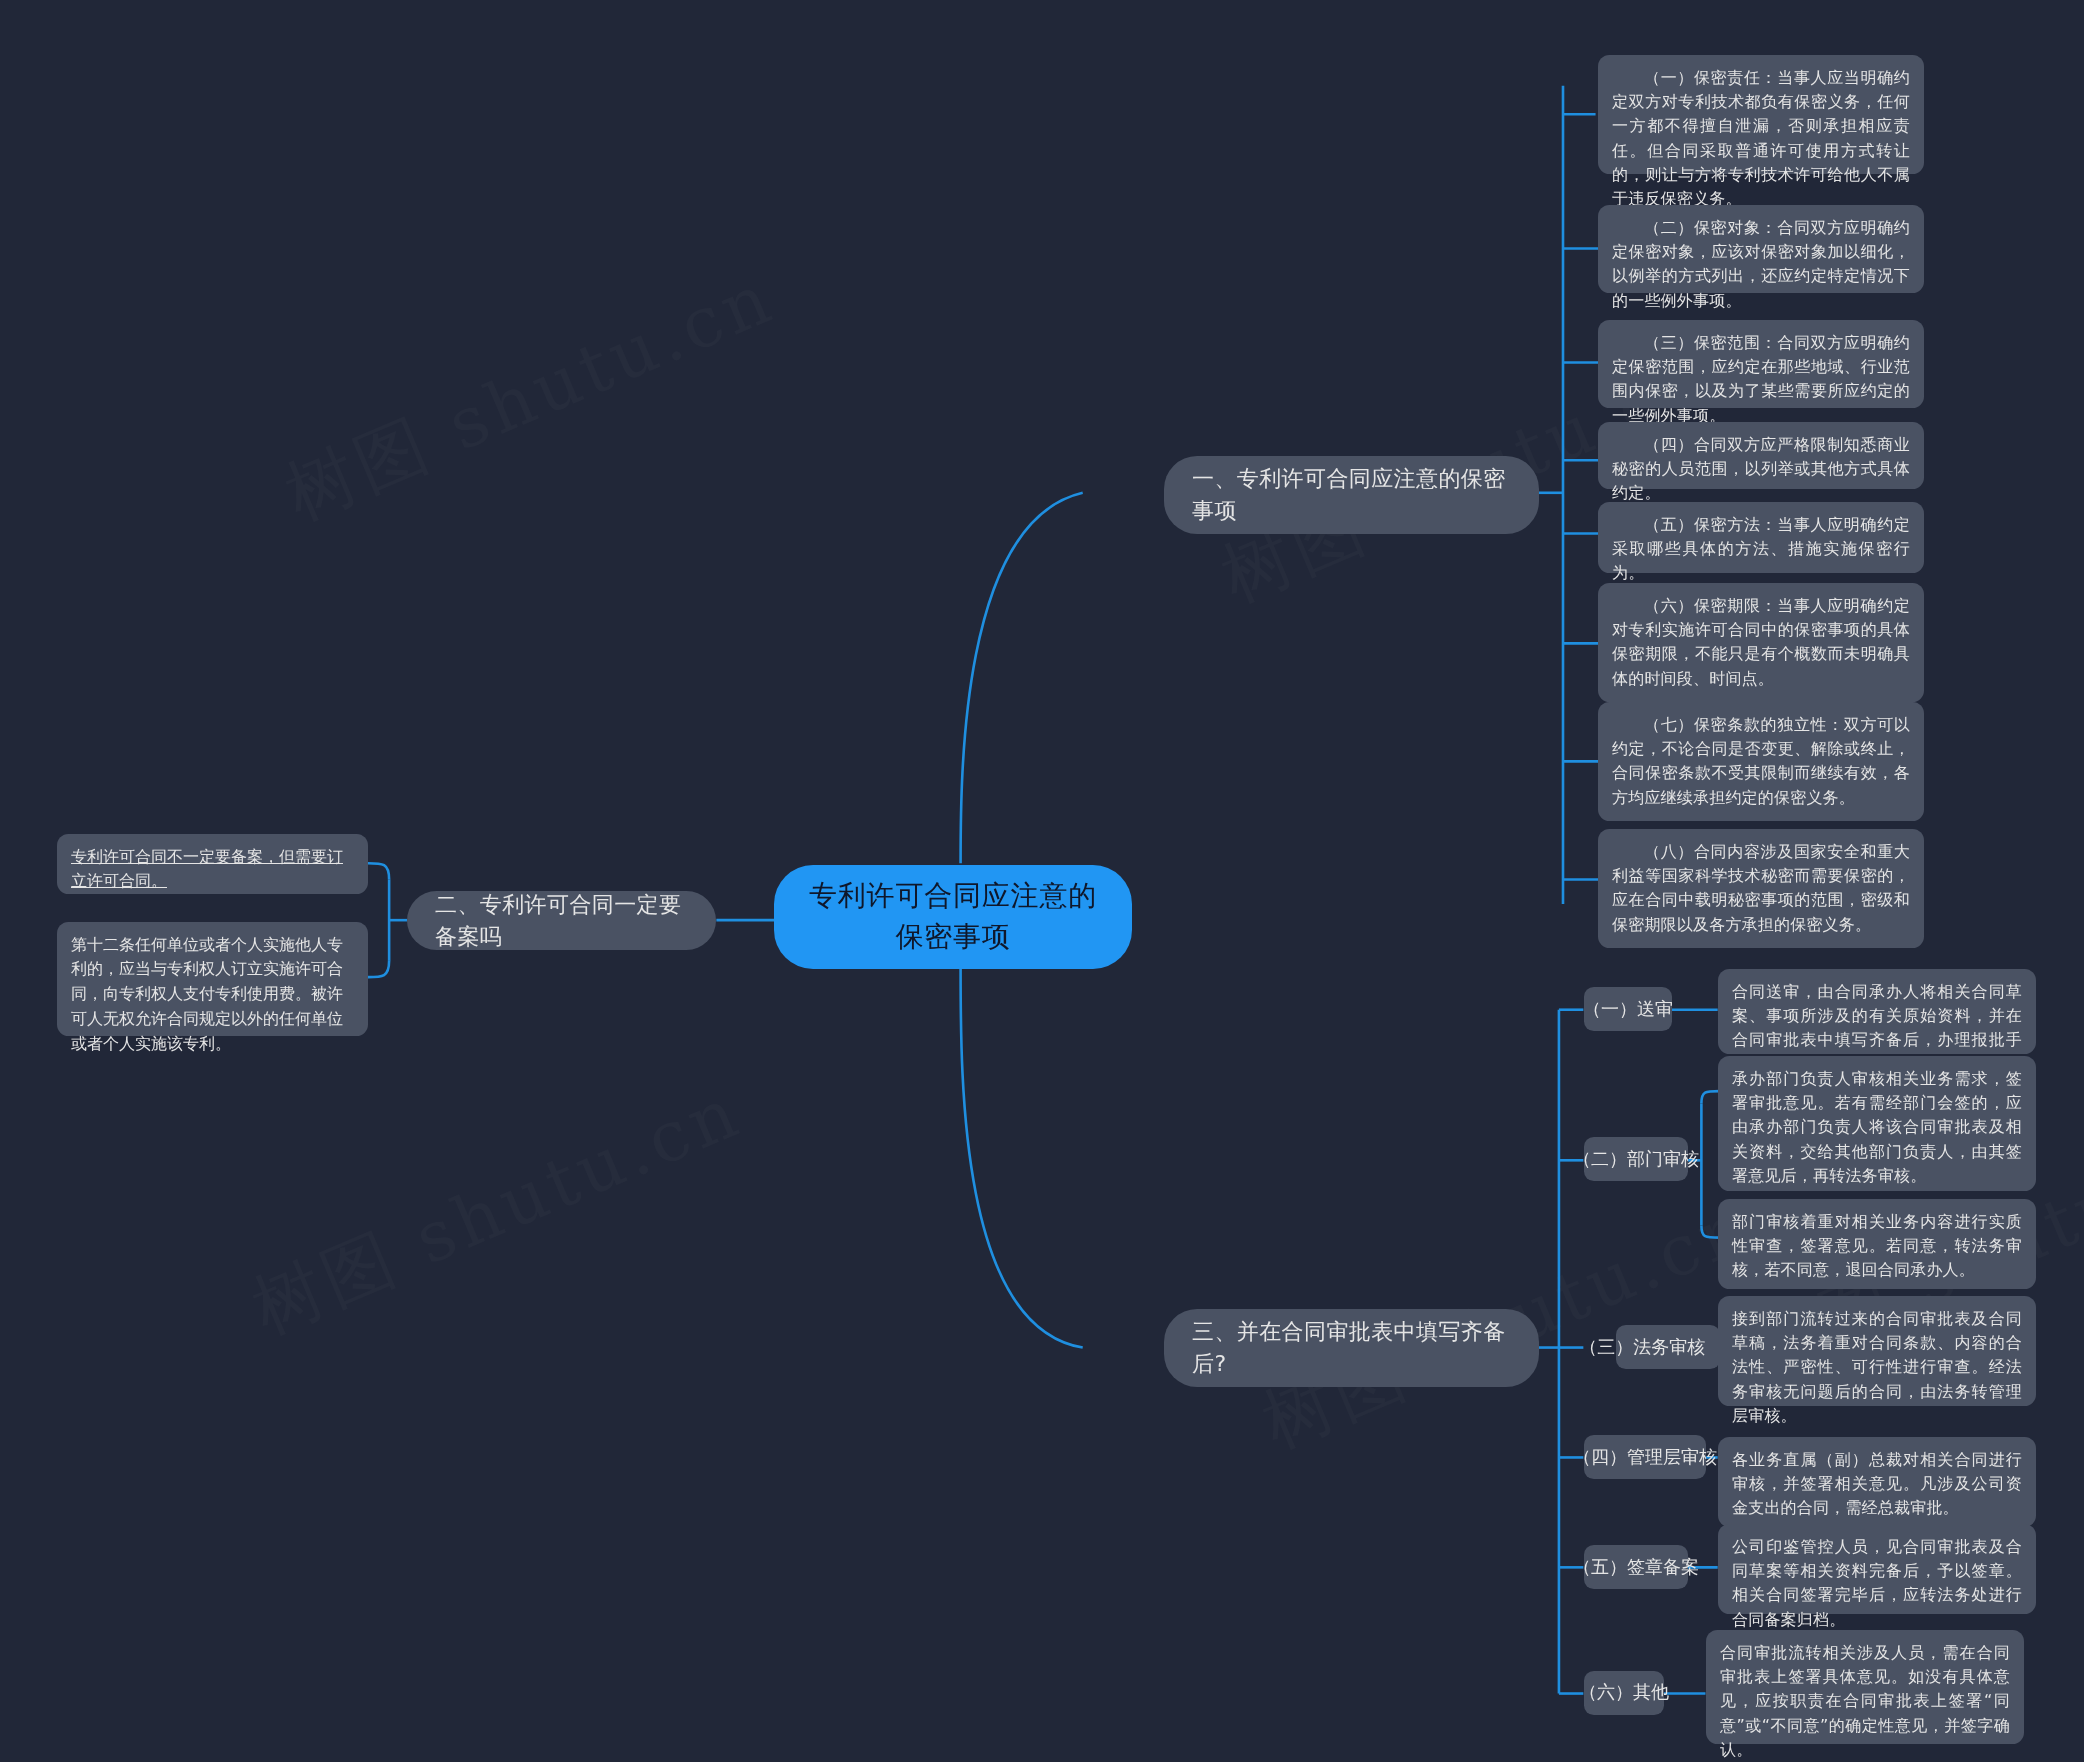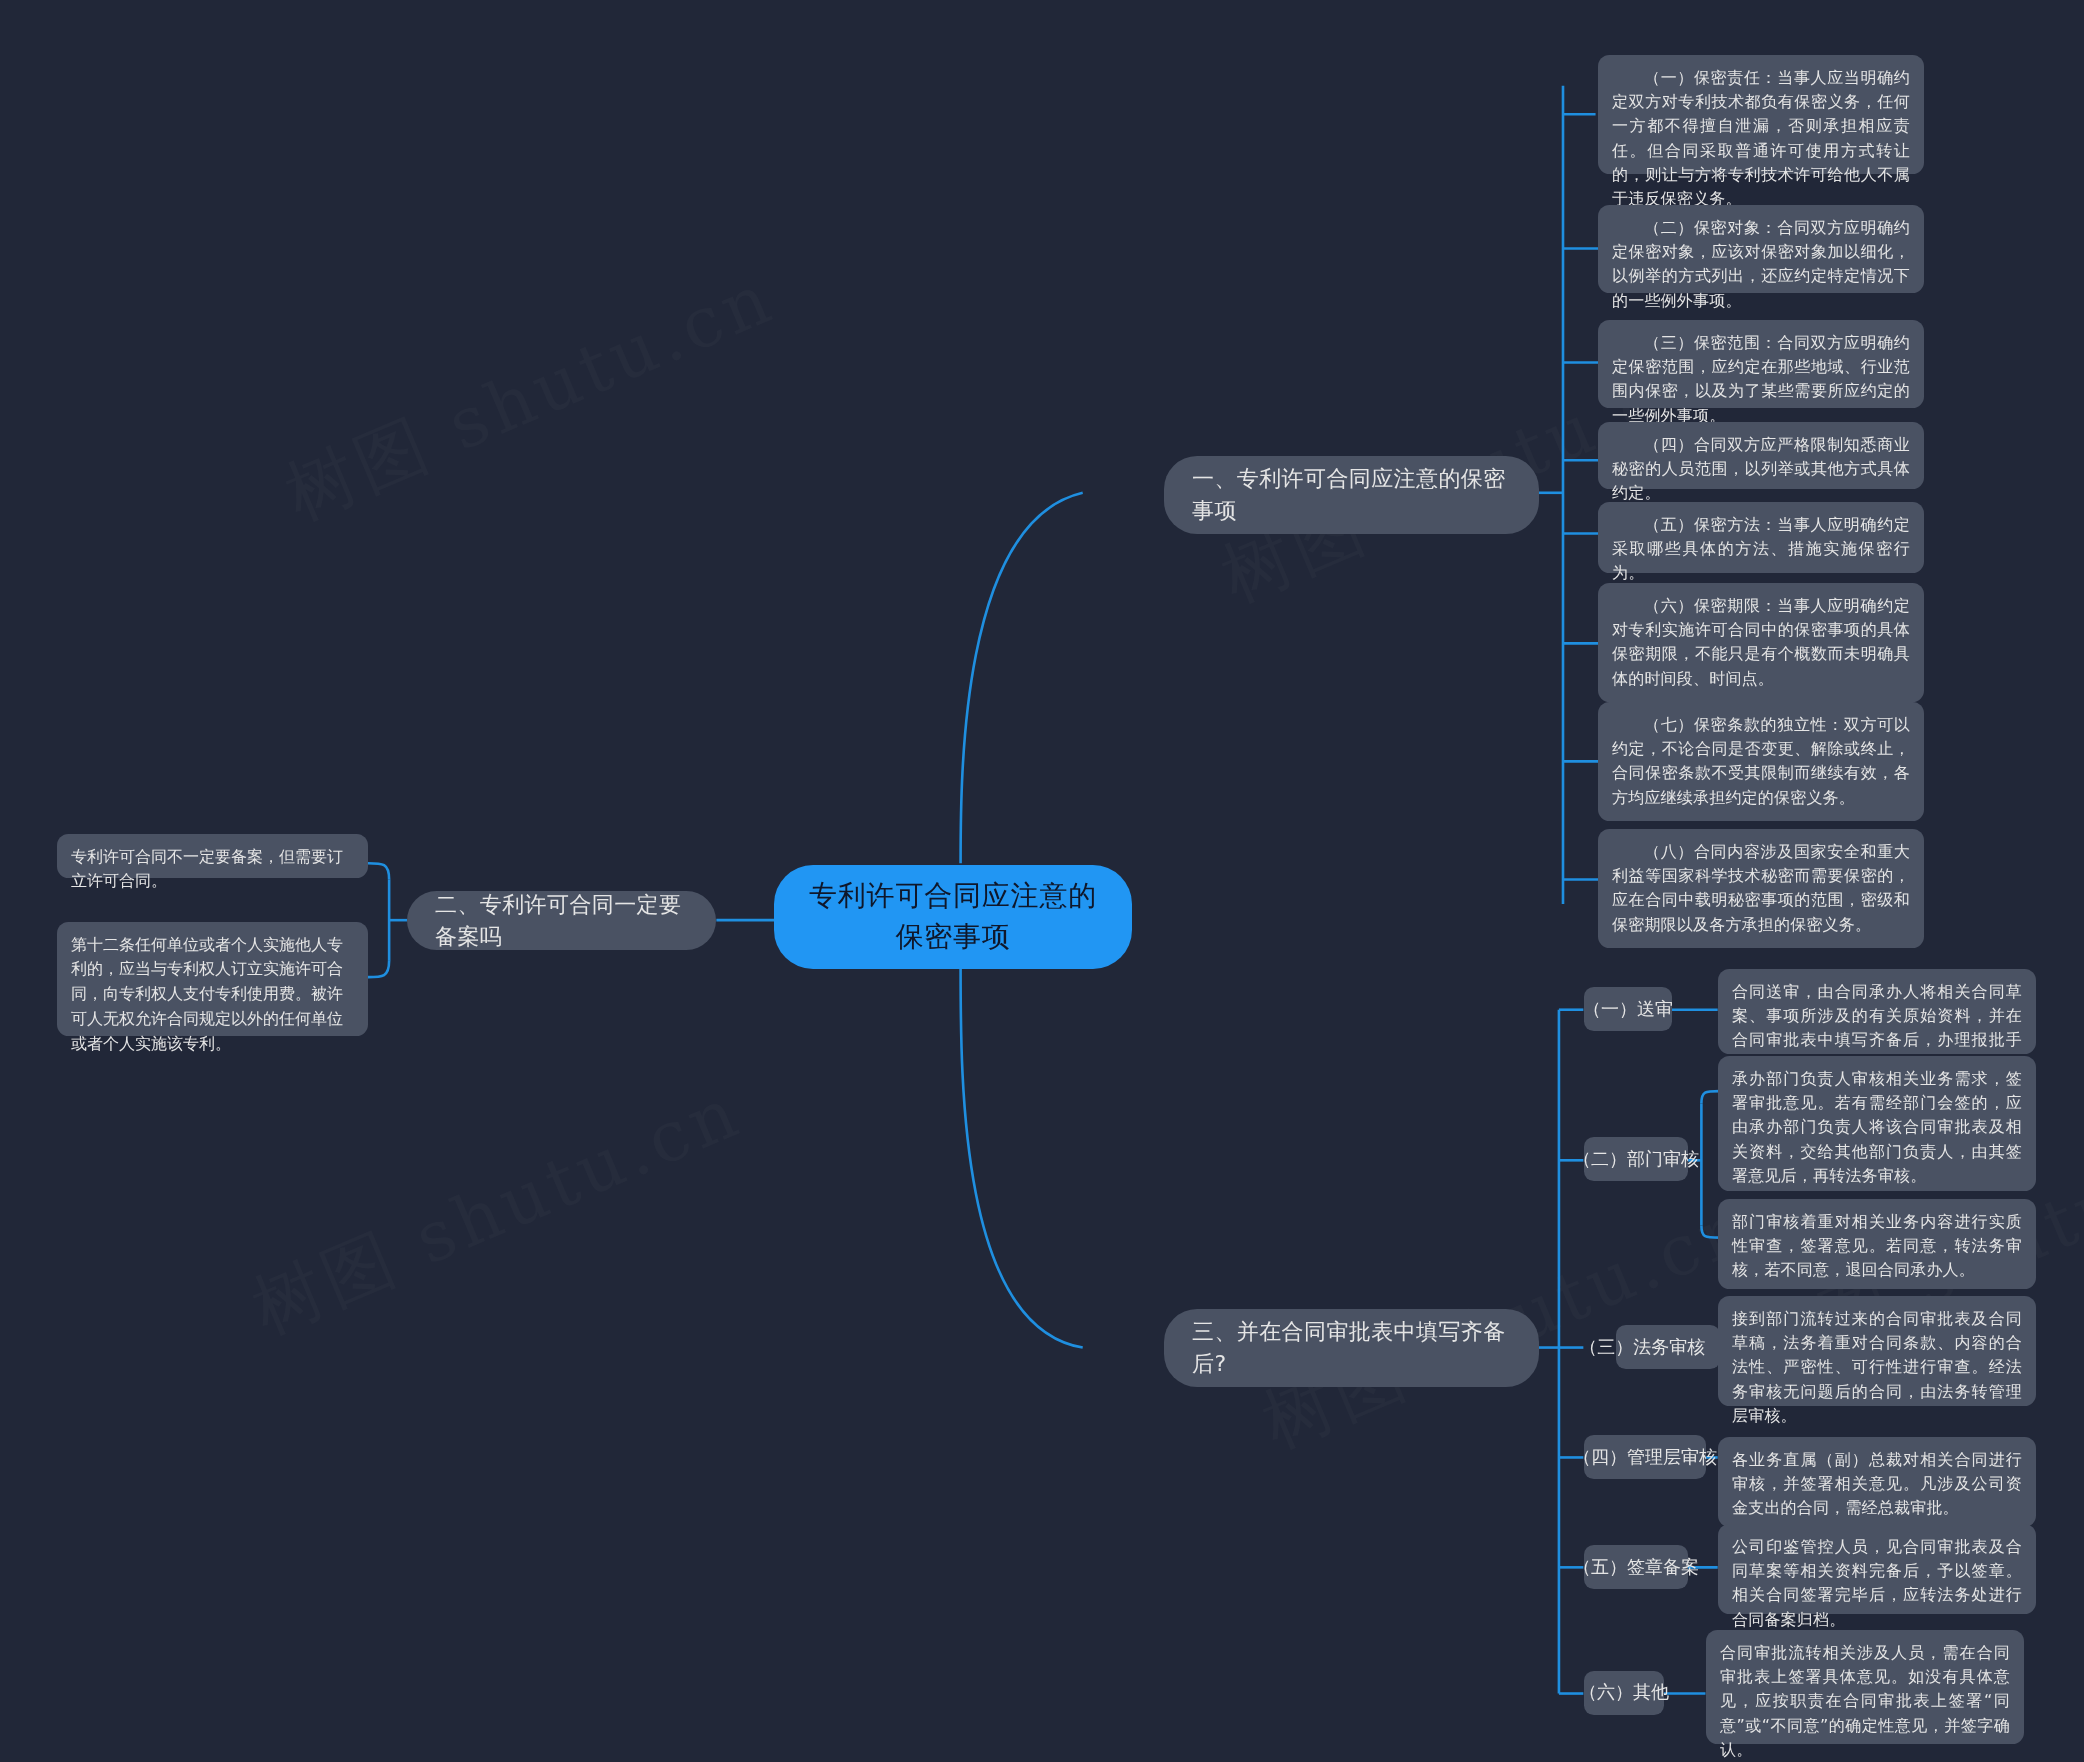--- a/index.html
+++ b/index.html
@@ -177,21 +177,21 @@
     <span>（七）保密条款的独立性：双方可以约定，不论合同是否变更、解除或终止，合同保密条款不受其限制而继续有效，各方均应继续承担约定的保密义务。</span>
   </div>
   <div class="node leaf indent" style="left:1598px; top:829px; width:326px; height:119px;">
     <span>（八）合同内容涉及国家安全和重大利益等国家科学技术秘密而需要保密的，应在合同中载明秘密事项的范围，密级和保密期限以及各方承担的保密义务。</span>
   </div>
 
   <div class="node branch" style="left:407px; top:891px; width:309px; height:59px; justify-content:center;">
     <span>二、专利许可合同一定要备案吗</span>
   </div>
 
-  <div class="node leaf-left" style="left:57px; top:834px; width:311px; height:44px;">
+  <div class="node leaf-left" style="left:57px; top:834px; width:311px; height:60px;text-decoration:underline;">
     <span>专利许可合同不一定要备案，但需要订立许可合同。</span>
   </div>
   <div class="node leaf-left" style="left:57px; top:922px; width:311px; height:114px;">
     <span>第十二条任何单位或者个人实施他人专利的，应当与专利权人订立实施许可合同，向专利权人支付专利使用费。被许可人无权允许合同规定以外的任何单位或者个人实施该专利。</span>
   </div>
 
   <div class="node branch" style="left:1164px; top:1309px; width:375px; height:78px;">
     <span>三、并在合同审批表中填写齐备后?</span>
   </div>
 

